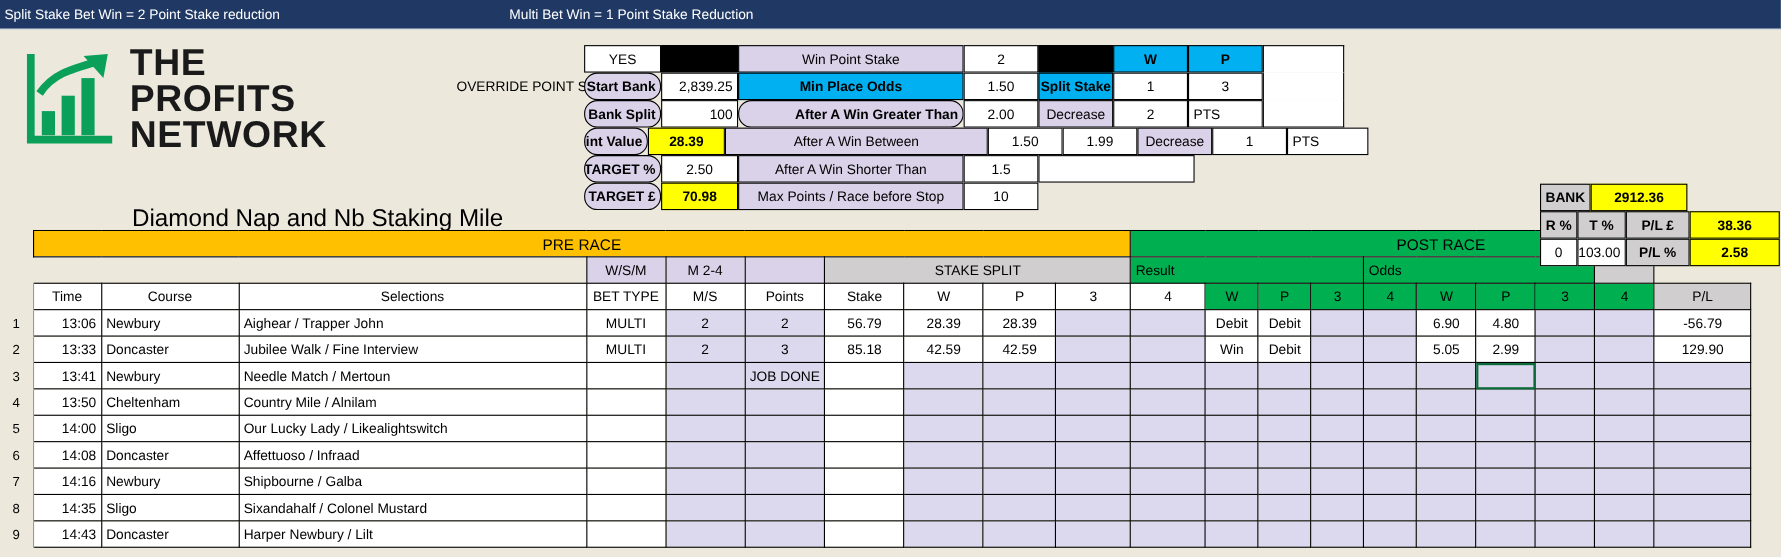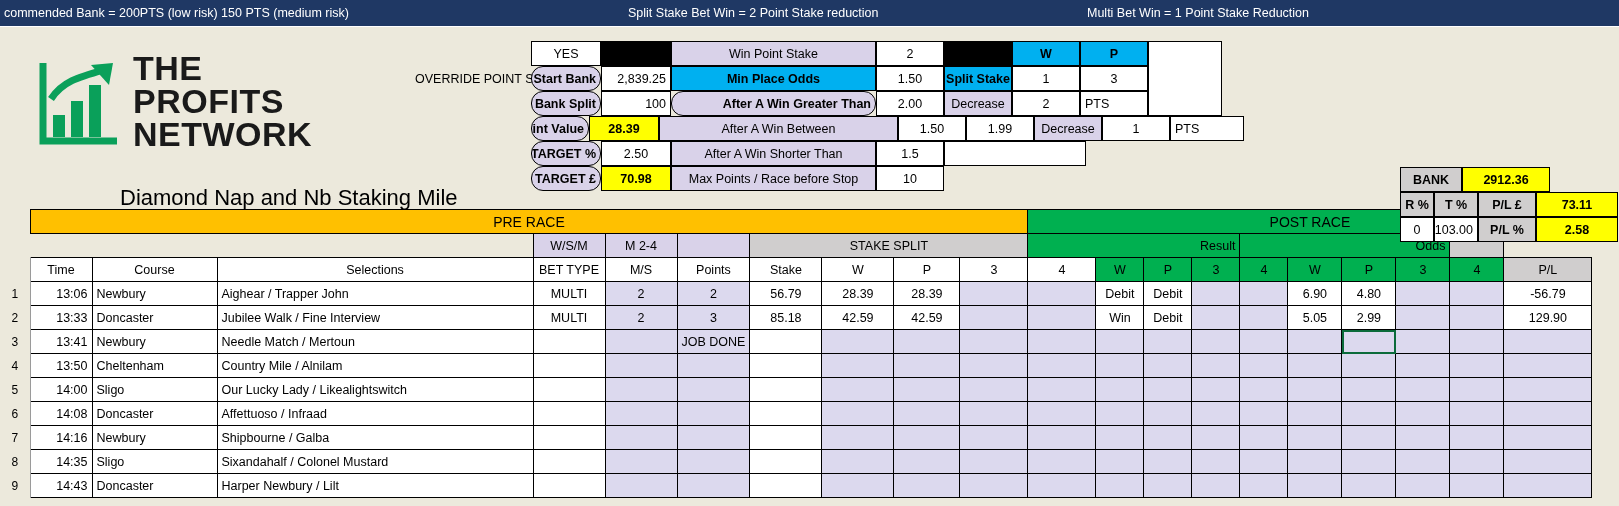--- a/index.html
+++ b/index.html
@@ -17,22 +17,22 @@
   .topbar .seg{padding-left:4px;overflow:hidden;white-space:nowrap;}
   .seg1{width:620px;}
   .seg2{width:455px;text-align:left;}
   .seg3{flex:1;}
 
   
   .header{
     position:relative;height:182px;background:#ece9dc;
   }
   .logo{
-    position:absolute;left:33px;top:14px;width:360px;height:110px;
-    display:flex;align-items:flex-end;gap:10px;
+    position:absolute;left:18px;top:14px;width:360px;height:110px;
+    display:flex;align-items:flex-start;gap:10px;
   }
   .logo-mark{width:90px;height:96px;position:relative;}
   .logo-text{
     font-size:34px;line-height:33px;font-weight:bold;color:#1a1a1a;
     letter-spacing:.5px;
   }
   .tool-title{
     position:absolute;left:120px;top:158px;font-size:22px;color:#000;
   }
 
@@ -62,37 +62,36 @@
   table.main td,table.main th{
     border:1px solid #000;box-sizing:border-box;padding:0 4px;
     height:24px;overflow:hidden;white-space:nowrap;font-weight:normal;
   }
   .rowhdr{width:30px;text-align:center;background:#ece9dc;border:none !important;
           border-right:1px solid #9a9a9a !important;color:#000;font-size:12px;}
   .banner-pre{background:#ffc000;font-weight:bold;text-align:center;font-size:14px;height:26px;}
   .banner-post{background:#00b050;font-weight:bold;text-align:center;font-size:14px;height:26px;}
   .sub-purple{background:#d9d2e9;font-weight:bold;text-align:center;}
   .sub-grey{background:#d0cece;font-weight:bold;text-align:center;}
-  .sub-green{background:#00b050;font-weight:bold;text-align:right;}
+  .sub-green{background:#00b050;font-weight:bold;text-align:left;}
   .sub-blank{background:#ece9dc;border:none !important;}
   .colhdr{background:#fff;font-weight:bold;text-align:center;}
   .colhdr-g{background:#00b050;font-weight:bold;text-align:center;}
   .colhdr-grey{background:#d0cece;font-weight:bold;text-align:center;}
   td.data{background:#fff;}
   td.lav{background:#dcd9ee;}
   td.b{font-weight:bold;}
   td.c{text-align:center;}
   td.r{text-align:right;}
   .sel-outline{outline:2px solid #0b6b3a;outline-offset:-2px;}
 </style>
 </head>
 <body>
 
 <div class="topbar">
-  <div class="seg seg1">commended Bank = 200PTS (low risk) 150 PTS (medium risk)</div>
   <div class="seg seg2">Split Stake Bet Win = 2 Point Stake reduction</div>
   <div class="seg seg3">Multi Bet Win = 1 Point  Stake Reduction</div>
 </div>
 
 <div class="header">
 
   <div class="logo">
     <div class="logo-mark">
       <svg width="90" height="96" viewBox="0 0 90 96">
         <path d="M10 8 L10 86 L84 86" stroke="#0aa05a" stroke-width="7" fill="none"></path>
@@ -171,28 +170,28 @@
     <div class="srow">
       <div class="cell lbl" style="width:70px">TARGET £</div>
       <div class="cell yellow ctr" style="width:70px">70.98</div>
       <div class="cell lblc" style="width:205px">Max Points / Race before Stop</div>
       <div class="cell ctr" style="width:68px">10</div>
     </div>
   </div>
 
   <div class="bankblk">
     <div class="srow">
-      <div class="cell grey" style="width:62px">BANK</div>
+      <div class="cell grey" style="width:46px">BANK</div>
       <div class="cell yellow ctr" style="width:88px">2912.36</div>
     </div>
     <div class="srow">
       <div class="cell grey" style="width:34px">R %</div>
       <div class="cell grey" style="width:44px">T %</div>
       <div class="cell grey" style="width:58px">P/L  £</div>
-      <div class="cell yellow ctr" style="width:82px">73.11</div>
+      <div class="cell yellow ctr" style="width:82px">38.36</div>
     </div>
     <div class="srow">
       <div class="cell ctr" style="width:34px">0</div>
       <div class="cell rgt" style="width:44px">103.00</div>
       <div class="cell grey" style="width:58px">P/L %</div>
       <div class="cell yellow ctr" style="width:82px">2.58</div>
     </div>
   </div>
 </div>
 

